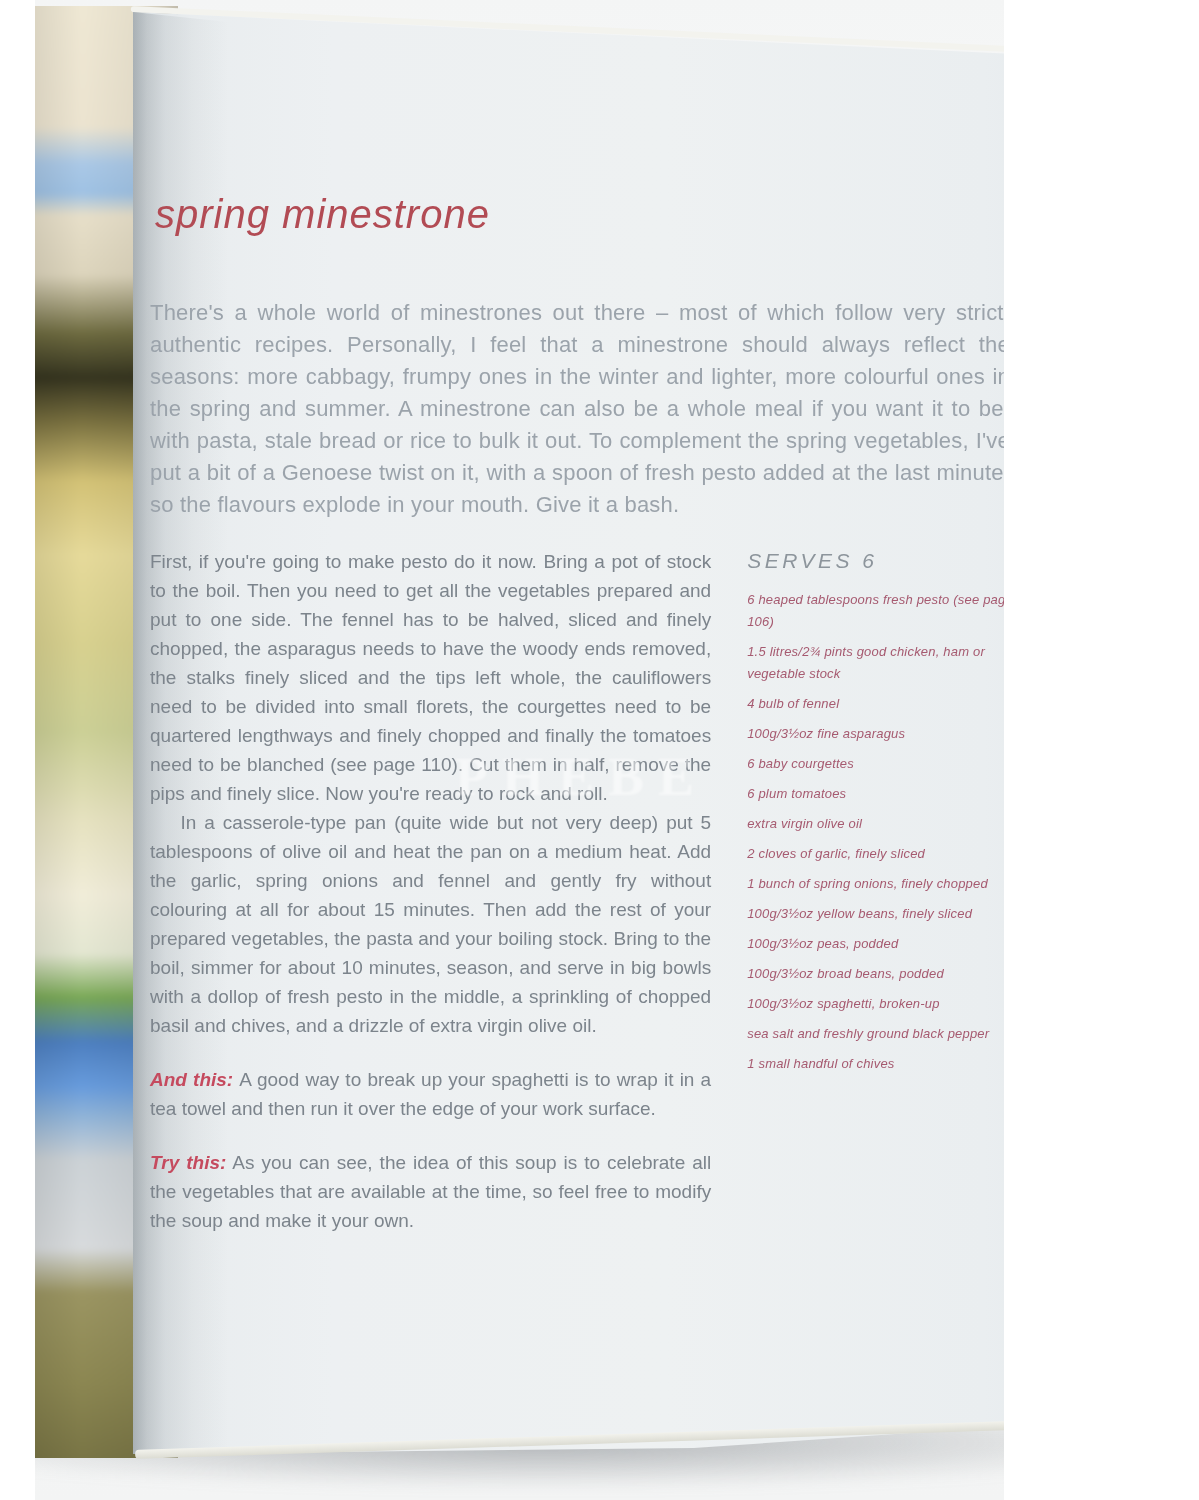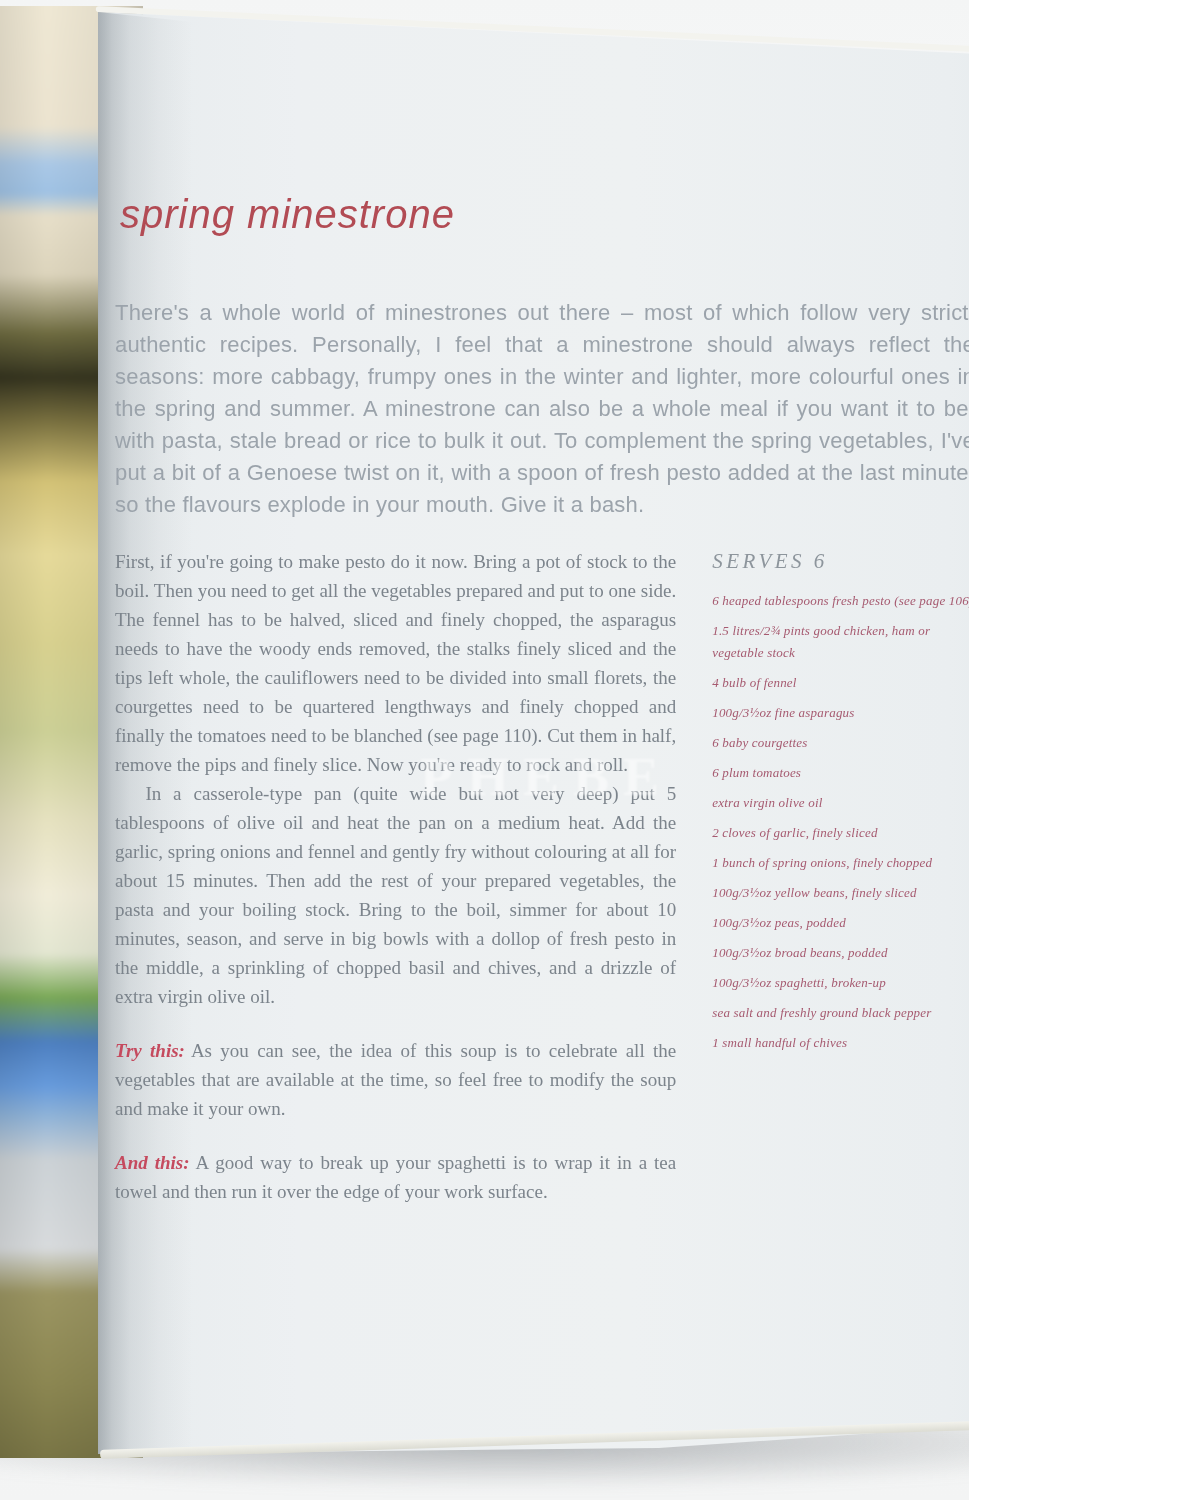--- a/index.html
+++ b/index.html
@@ -1,19 +1,20 @@
 <!DOCTYPE html>
 <html><head>
 <meta charset="utf-8">
 <style>
   html,body{margin:0;padding:0;}
   .stage{
     position:relative;width:969px;height:1500px;overflow:hidden;
     background:linear-gradient(180deg,#f4f5f5 0%,#fafbfb 25%,#f8f9f9 70%,#f3f4f4 100%);
     font-family:"Liberation Sans",sans-serif;
+    margin-left:35px;
   }
   
   .book-shadow{
     position:absolute;left:-20px;top:1418px;width:1170px;height:70px;
     background:radial-gradient(ellipse at 45% 35%,rgba(110,116,122,.5),rgba(110,116,122,0) 72%);
     filter:blur(7px);
   }
   
   .photo-strip{position:absolute;left:0;top:6px;width:143px;height:1452px;overflow:hidden;}
   .photo-img{
@@ -72,21 +73,21 @@
   }
   
   .title{
     position:absolute;left:120px;top:192px;
     font-size:40px;font-style:italic;font-weight:300;letter-spacing:1px;color:#b24b54;
   }
   .intro{
     position:absolute;left:115px;top:297px;width:860px;
     font-size:22px;line-height:32px;color:#9ba3ab;text-align:justify;letter-spacing:.2px;font-weight:300;
   }
-  .columns{position:absolute;left:115px;top:547px;width:866px;display:flex;gap:36px;font-family:Liberation Serif, serif;}
+  .columns{position:absolute;left:115px;top:547px;width:866px;display:flex;gap:36px;}
   .col-method{width:572px;font-size:19px;line-height:29px;color:#7c848c;text-align:justify;}
   .col-method p{margin:0;}
   .col-method .indent{text-indent:1.6em;}
   .tip{margin-top:25px !important;}
   .tip-label{font-style:italic;font-weight:bold;color:#c54a5e;margin-right:6px;}
   .col-ing{width:274px;}
   .serves{font-size:21px;font-style:italic;color:#8d959c;letter-spacing:3.5px;margin:2px 0 16px 0;font-weight:300;}
   .ing-list{list-style:none;margin:0;padding:0;}
   .ing-list li{
     font-size:13px;line-height:22px;font-style:italic;color:#a65a70;
@@ -126,22 +127,22 @@
   <div class="bottom-edge"></div>
 
   <div class="title">spring minestrone</div>
 
   <div class="intro">There's a whole world of minestrones out there – most of which follow very strict, authentic recipes. Personally, I feel that a minestrone should always reflect the seasons: more cabbagy, frumpy ones in the winter and lighter, more colourful ones in the spring and summer. A minestrone can also be a whole meal if you want it to be, with pasta, stale bread or rice to bulk it out. To complement the spring vegetables, I've put a bit of a Genoese twist on it, with a spoon of fresh pesto added at the last minute, so the flavours explode in your mouth. Give it a bash.</div>
 
   <div class="columns">
     <div class="col-method">
       <p>First, if you're going to make pesto do it now. Bring a pot of stock to the boil. Then you need to get all the vegetables prepared and put to one side. The fennel has to be halved, sliced and finely chopped, the asparagus needs to have the woody ends removed, the stalks finely sliced and the tips left whole, the cauliflowers need to be divided into small florets, the courgettes need to be quartered lengthways and finely chopped and finally the tomatoes need to be blanched (see page 110). Cut them in half, remove the pips and finely slice. Now you're ready to rock and roll.</p>
       <p class="indent">In a casserole-type pan (quite wide but not very deep) put 5 tablespoons of olive oil and heat the pan on a medium heat. Add the garlic, spring onions and fennel and gently fry without colouring at all for about 15 minutes. Then add the rest of your prepared vegetables, the pasta and your boiling stock. Bring to the boil, simmer for about 10 minutes, season, and serve in big bowls with a dollop of fresh pesto in the middle, a sprinkling of chopped basil and chives, and a drizzle of extra virgin olive oil.</p>
+      <p class="tip"><span class="tip-label">And this:</span><span>A good way to break up your spaghetti is to wrap it in a tea towel and then run it over the edge of your work surface.</span></p>
       <p class="tip"><span class="tip-label">Try this:</span><span>As you can see, the idea of this soup is to celebrate all the vegetables that are available at the time, so feel free to modify the soup and make it your own.</span></p>
-      <p class="tip"><span class="tip-label">And this:</span><span>A good way to break up your spaghetti is to wrap it in a tea towel and then run it over the edge of your work surface.</span></p>
     </div>
     <div class="col-ing">
       <div class="serves">SERVES 6</div>
       <ul class="ing-list">
         <li>6 heaped tablespoons fresh pesto (see page 106)</li>
         <li>1.5 litres/2¾ pints good chicken, ham or vegetable stock</li>
         <li>4 bulb of fennel</li>
         <li>100g/3½oz fine asparagus</li>
         <li>6 baby courgettes</li>
         <li>6 plum tomatoes</li>

